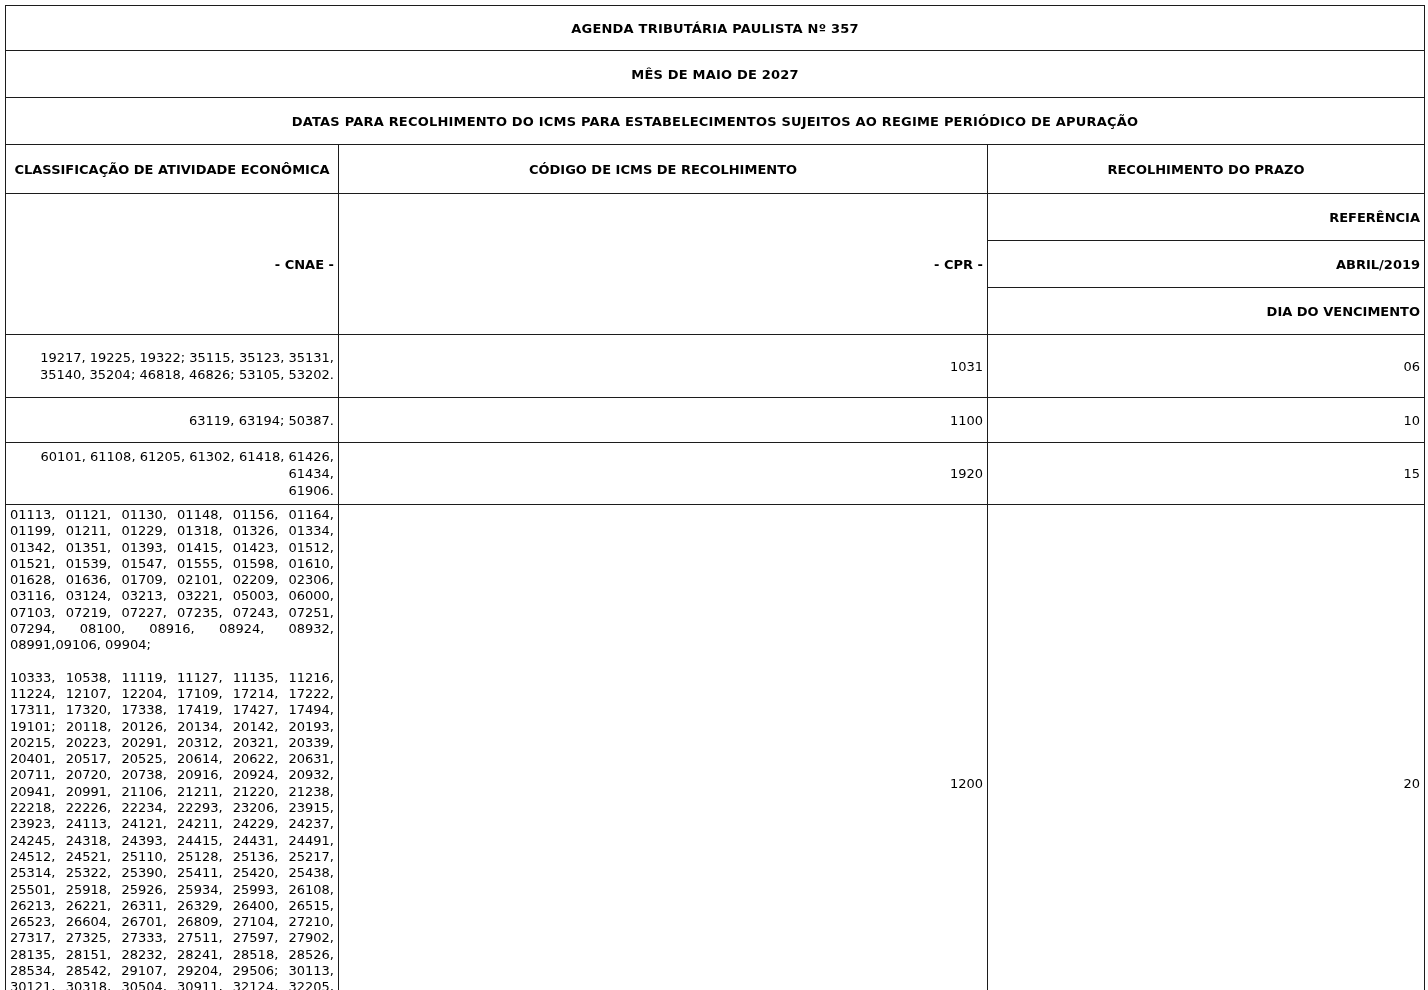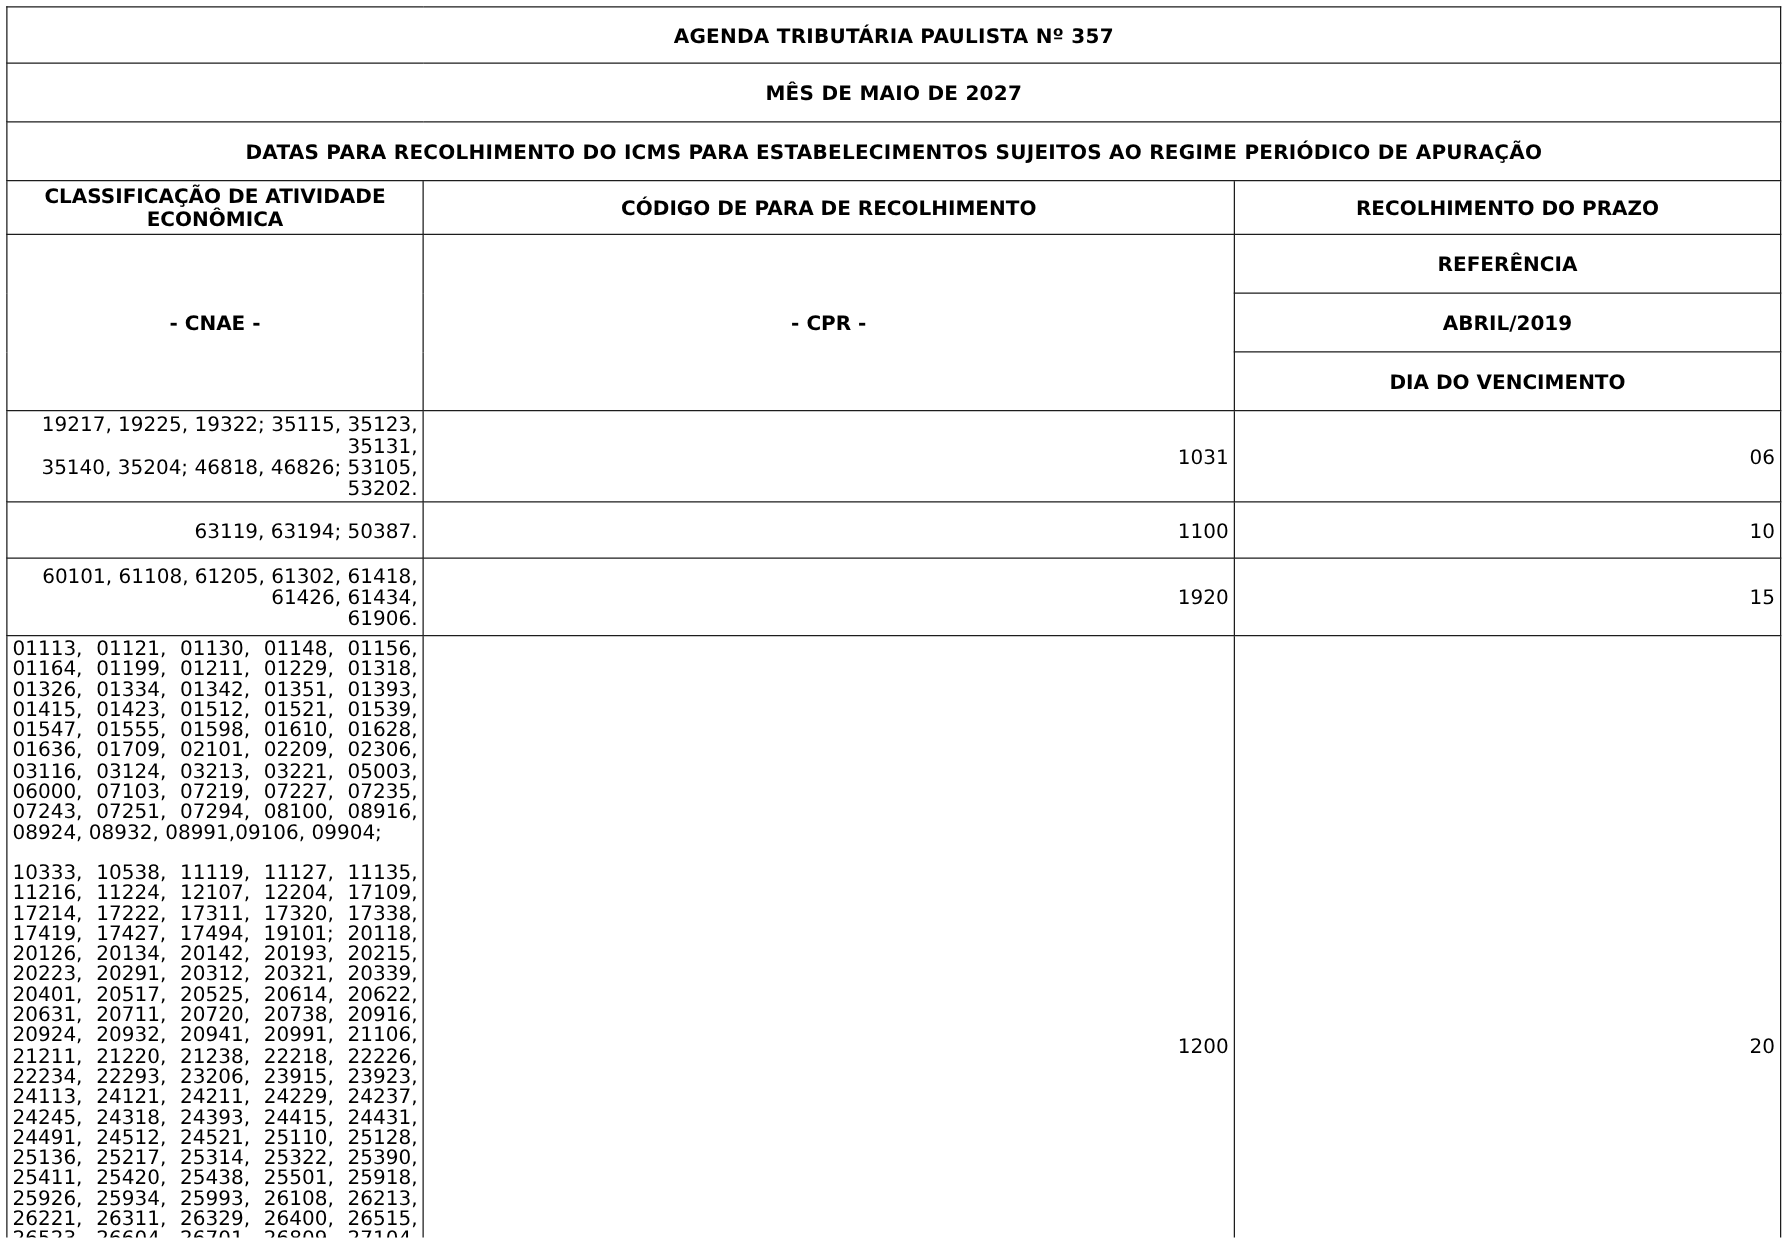--- a/index.html
+++ b/index.html
@@ -18,51 +18,51 @@
     padding: 5px 0 0 5px;
   }
   table.agenda {
     border-collapse: collapse;
     table-layout: fixed;
     width: 1419px;
     background: #ffffff;
   }
   table.agenda td {
     border: 1.5px solid #1c1c1c;
-    font-size: 16px;
+    font-size: 13px;
     color: #000000;
     padding: 2px 4px;
     overflow: hidden;
   }
   
   td.banner {
     text-align: center;
     vertical-align: middle;
     font-weight: bold;
     letter-spacing: 0.2px;
   }
   tr.r-title   { height: 45px; }
   tr.r-month   { height: 47px; }
   tr.r-sub     { height: 47px; }
-  tr.r-cols    { height: 29px; }
+  tr.r-cols    { height: 49px; }
   tr.r-ref     { height: 47px; }
   tr.r-refval  { height: 47px; }
   tr.r-due     { height: 47px; }
   tr.r-d1      { height: 63px; }
   tr.r-d2      { height: 45px; }
   tr.r-d3      { height: 62px; margin-top: 36px; }
   tr.r-d4      { height: 480px; }
 
   td.colhead {
     text-align: center;
     vertical-align: middle;
     font-weight: bold;
   }
   td.subhead {
-    text-align: center;
+    text-align: right;
     vertical-align: middle;
     font-weight: bold;
   }
   td.cnae-cell {
     text-align: right;
     vertical-align: middle;
     white-space: pre-line;
     line-height: 17px;
   }
   td.num-cell {
@@ -97,21 +97,21 @@
         <td class="banner" colspan="3">AGENDA TRIBUTÁRIA PAULISTA Nº 357</td>
       </tr>
       <tr class="r-month">
         <td class="banner" colspan="3">MÊS DE MAIO DE 2027</td>
       </tr>
       <tr class="r-sub">
         <td class="banner" colspan="3">DATAS PARA RECOLHIMENTO DO ICMS PARA ESTABELECIMENTOS SUJEITOS AO REGIME PERIÓDICO DE APURAÇÃO</td>
       </tr>
       <tr class="r-cols">
         <td class="colhead">CLASSIFICAÇÃO DE ATIVIDADE ECONÔMICA</td>
-        <td class="colhead">CÓDIGO DE PARA DE RECOLHIMENTO</td>
+        <td class="colhead">CÓDIGO DE ICMS DE RECOLHIMENTO</td>
         <td class="colhead">RECOLHIMENTO DO PRAZO</td>
       </tr>
       <tr class="r-ref">
         <td class="subhead" rowspan="3">- CNAE -</td>
         <td class="subhead" rowspan="3">- CPR -</td>
         <td class="subhead">REFERÊNCIA</td>
       </tr>
       <tr class="r-refval">
         <td class="subhead">ABRIL/2019</td>
       </tr>

